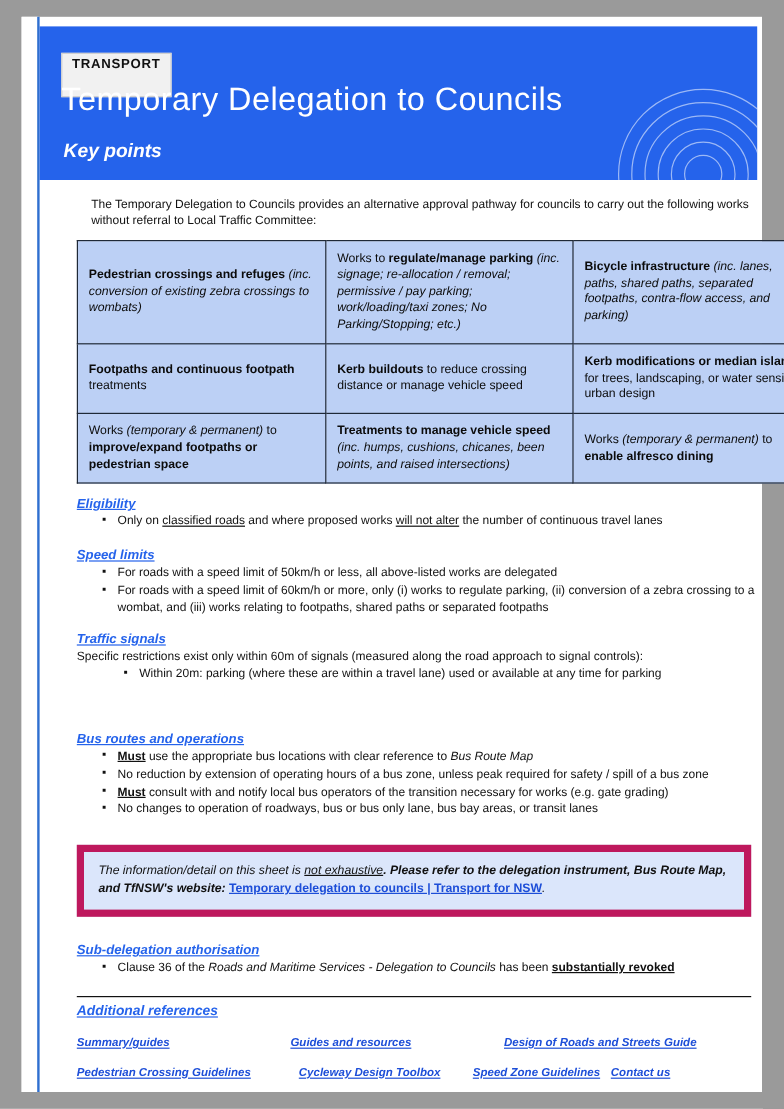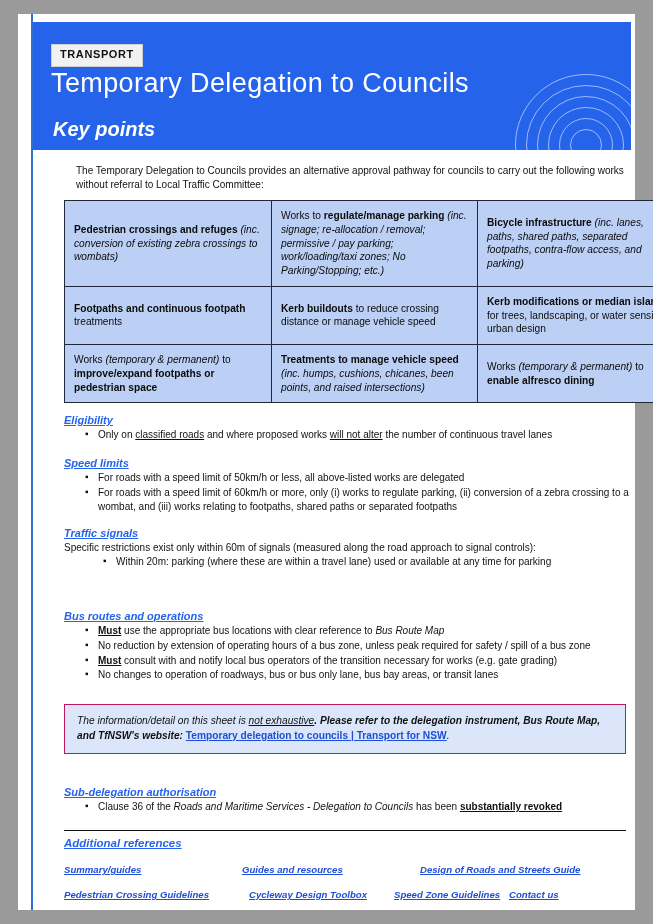--- a/index.html
+++ b/index.html
@@ -51,39 +51,39 @@
   }
   .badge {
     position: absolute;
     left: 18px;
     top: 22px;
     background: #f1f1f1;
     color: #111111;
     font-size: 11px;
     font-weight: bold;
     letter-spacing: 0.6px;
-    padding: 3px 8px 6px 8px;
+    padding: 3px 8px 20px 8px;
     border: 1px solid #d0d0d0;
   }
   .header-title {
     position: absolute;
     left: 18px;
     top: 46px;
     color: #ffffff;
     font-size: 27px;
     letter-spacing: 0.4px;
     font-weight: 400;
     white-space: nowrap;
   }
   .header-sub {
     position: absolute;
     left: 20px;
     top: 96px;
     color: #ffffff;
-    font-size: 20px;
+    font-size: 16px;
     font-style: italic;
     font-weight: bold;
     text-align: center;
   }
   .swirl {
     position: absolute;
     right: -30px;
     bottom: -70px;
     width: 150px;
     height: 150px;
@@ -177,21 +177,21 @@
   .b { font-weight: bold; }
   .i { font-style: italic; }
 
   
   .callout {
     position: absolute;
     left: 46px;
     top: 690px;
     width: 562px;
     box-sizing: border-box;
-    border: 1px solid #be185d;
+    border: 6px solid #be185d;
     background: #dbe6fb;
     padding: 9px 12px;
     font-size: 10.2px;
     line-height: 1.45;
     color: #111111;
     font-style: italic;
   }
   .callout a {
     color: #1d4ed8;
     text-decoration: underline;

